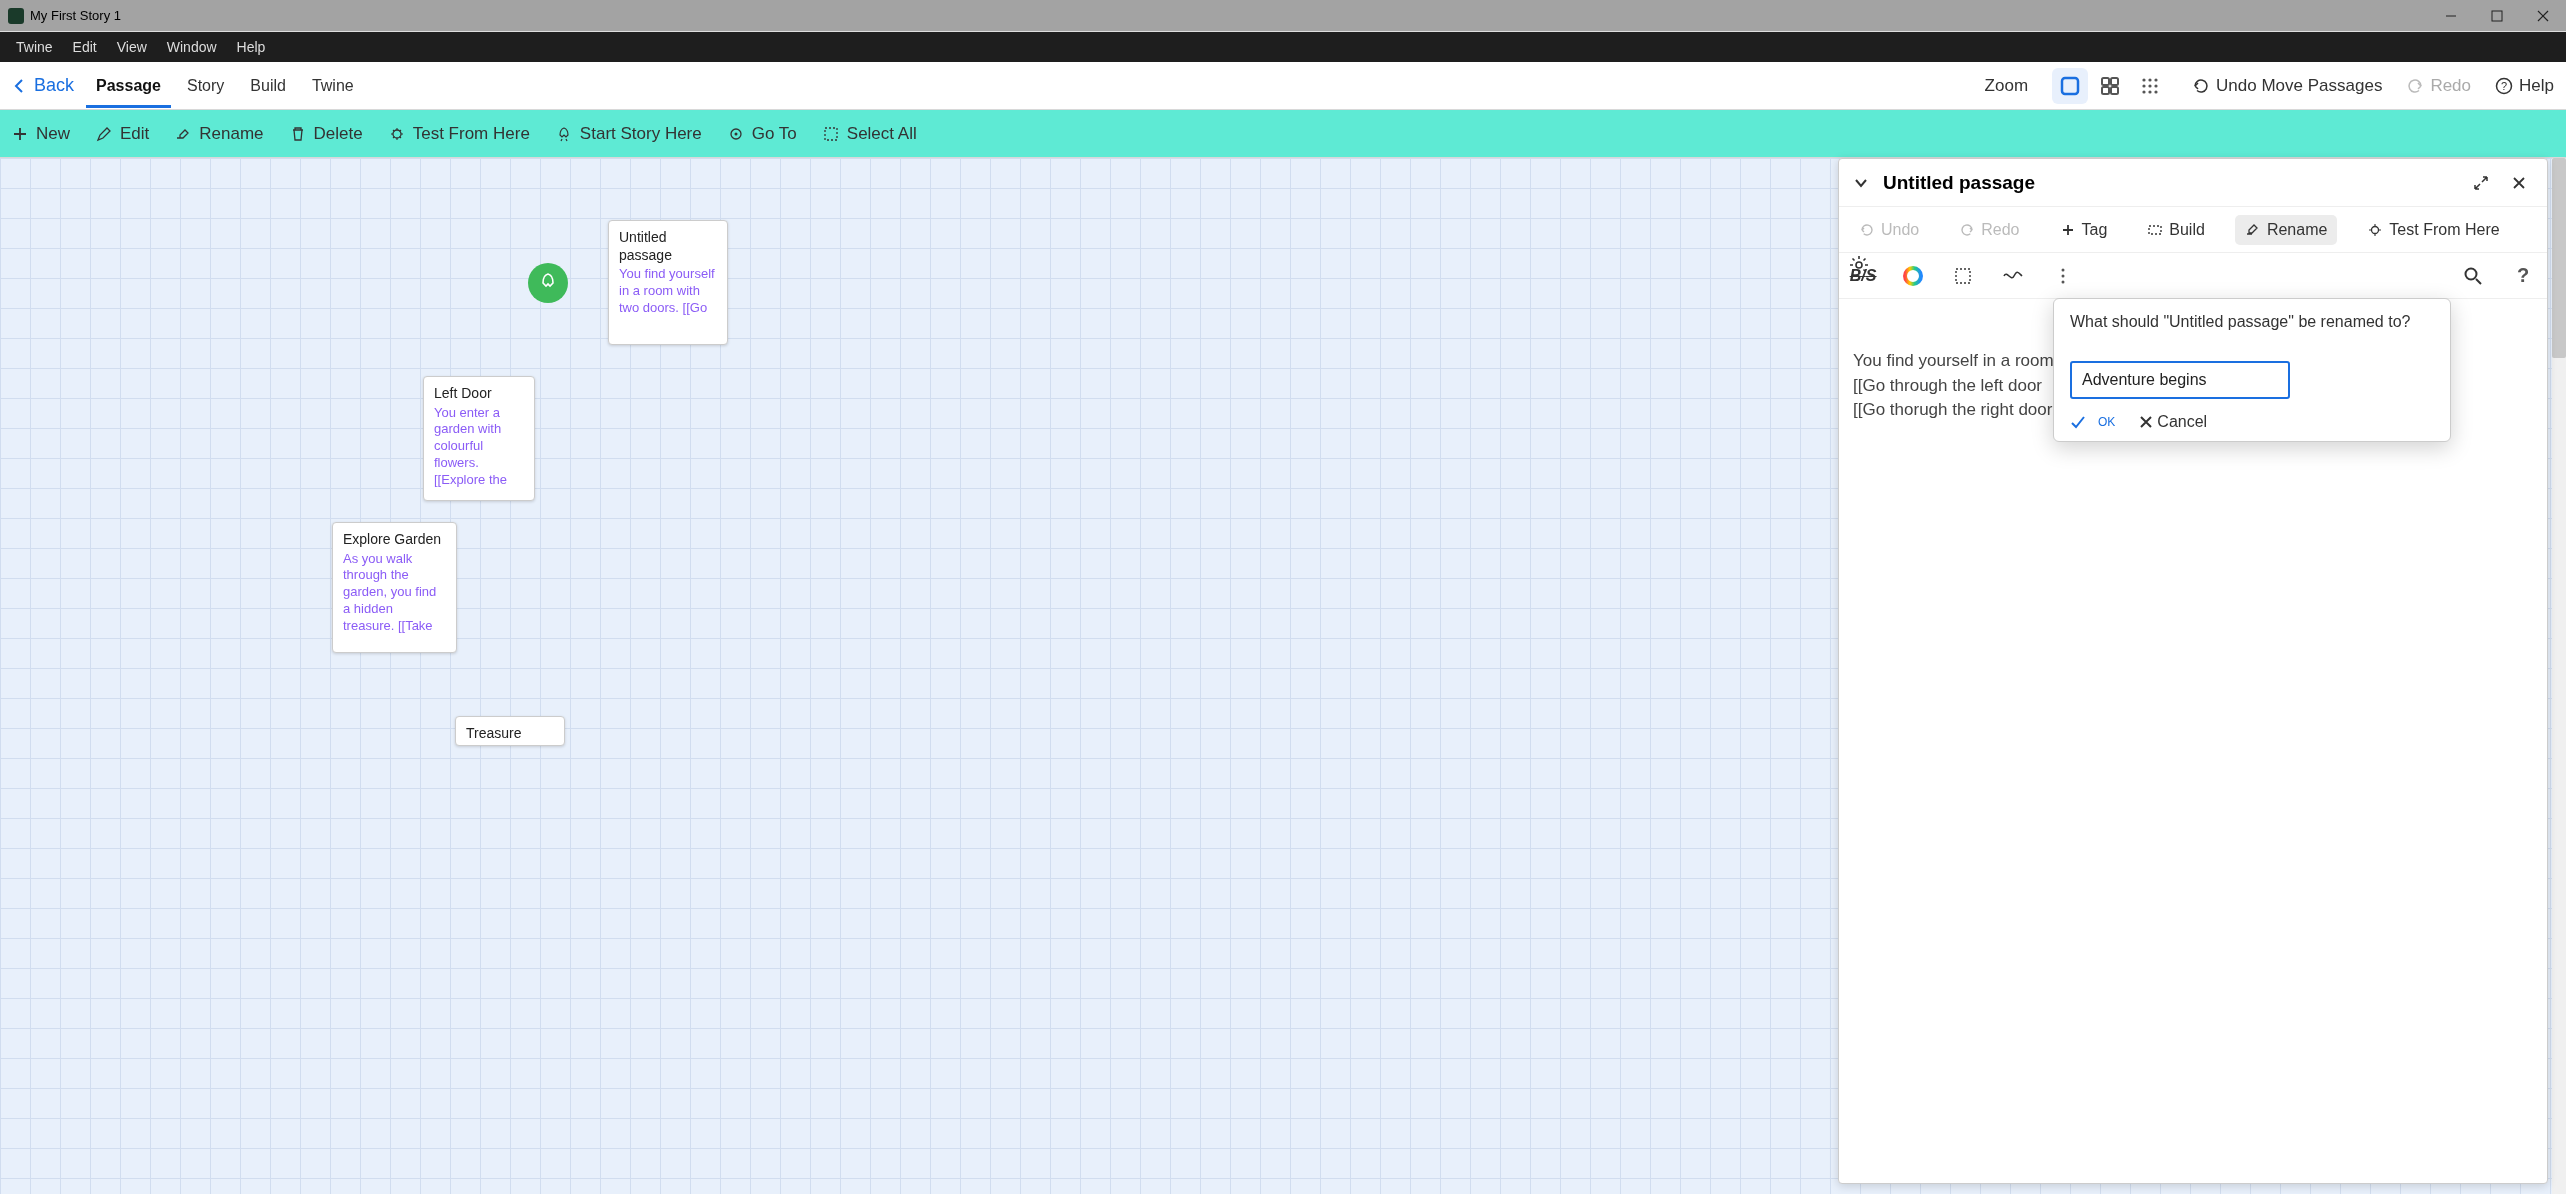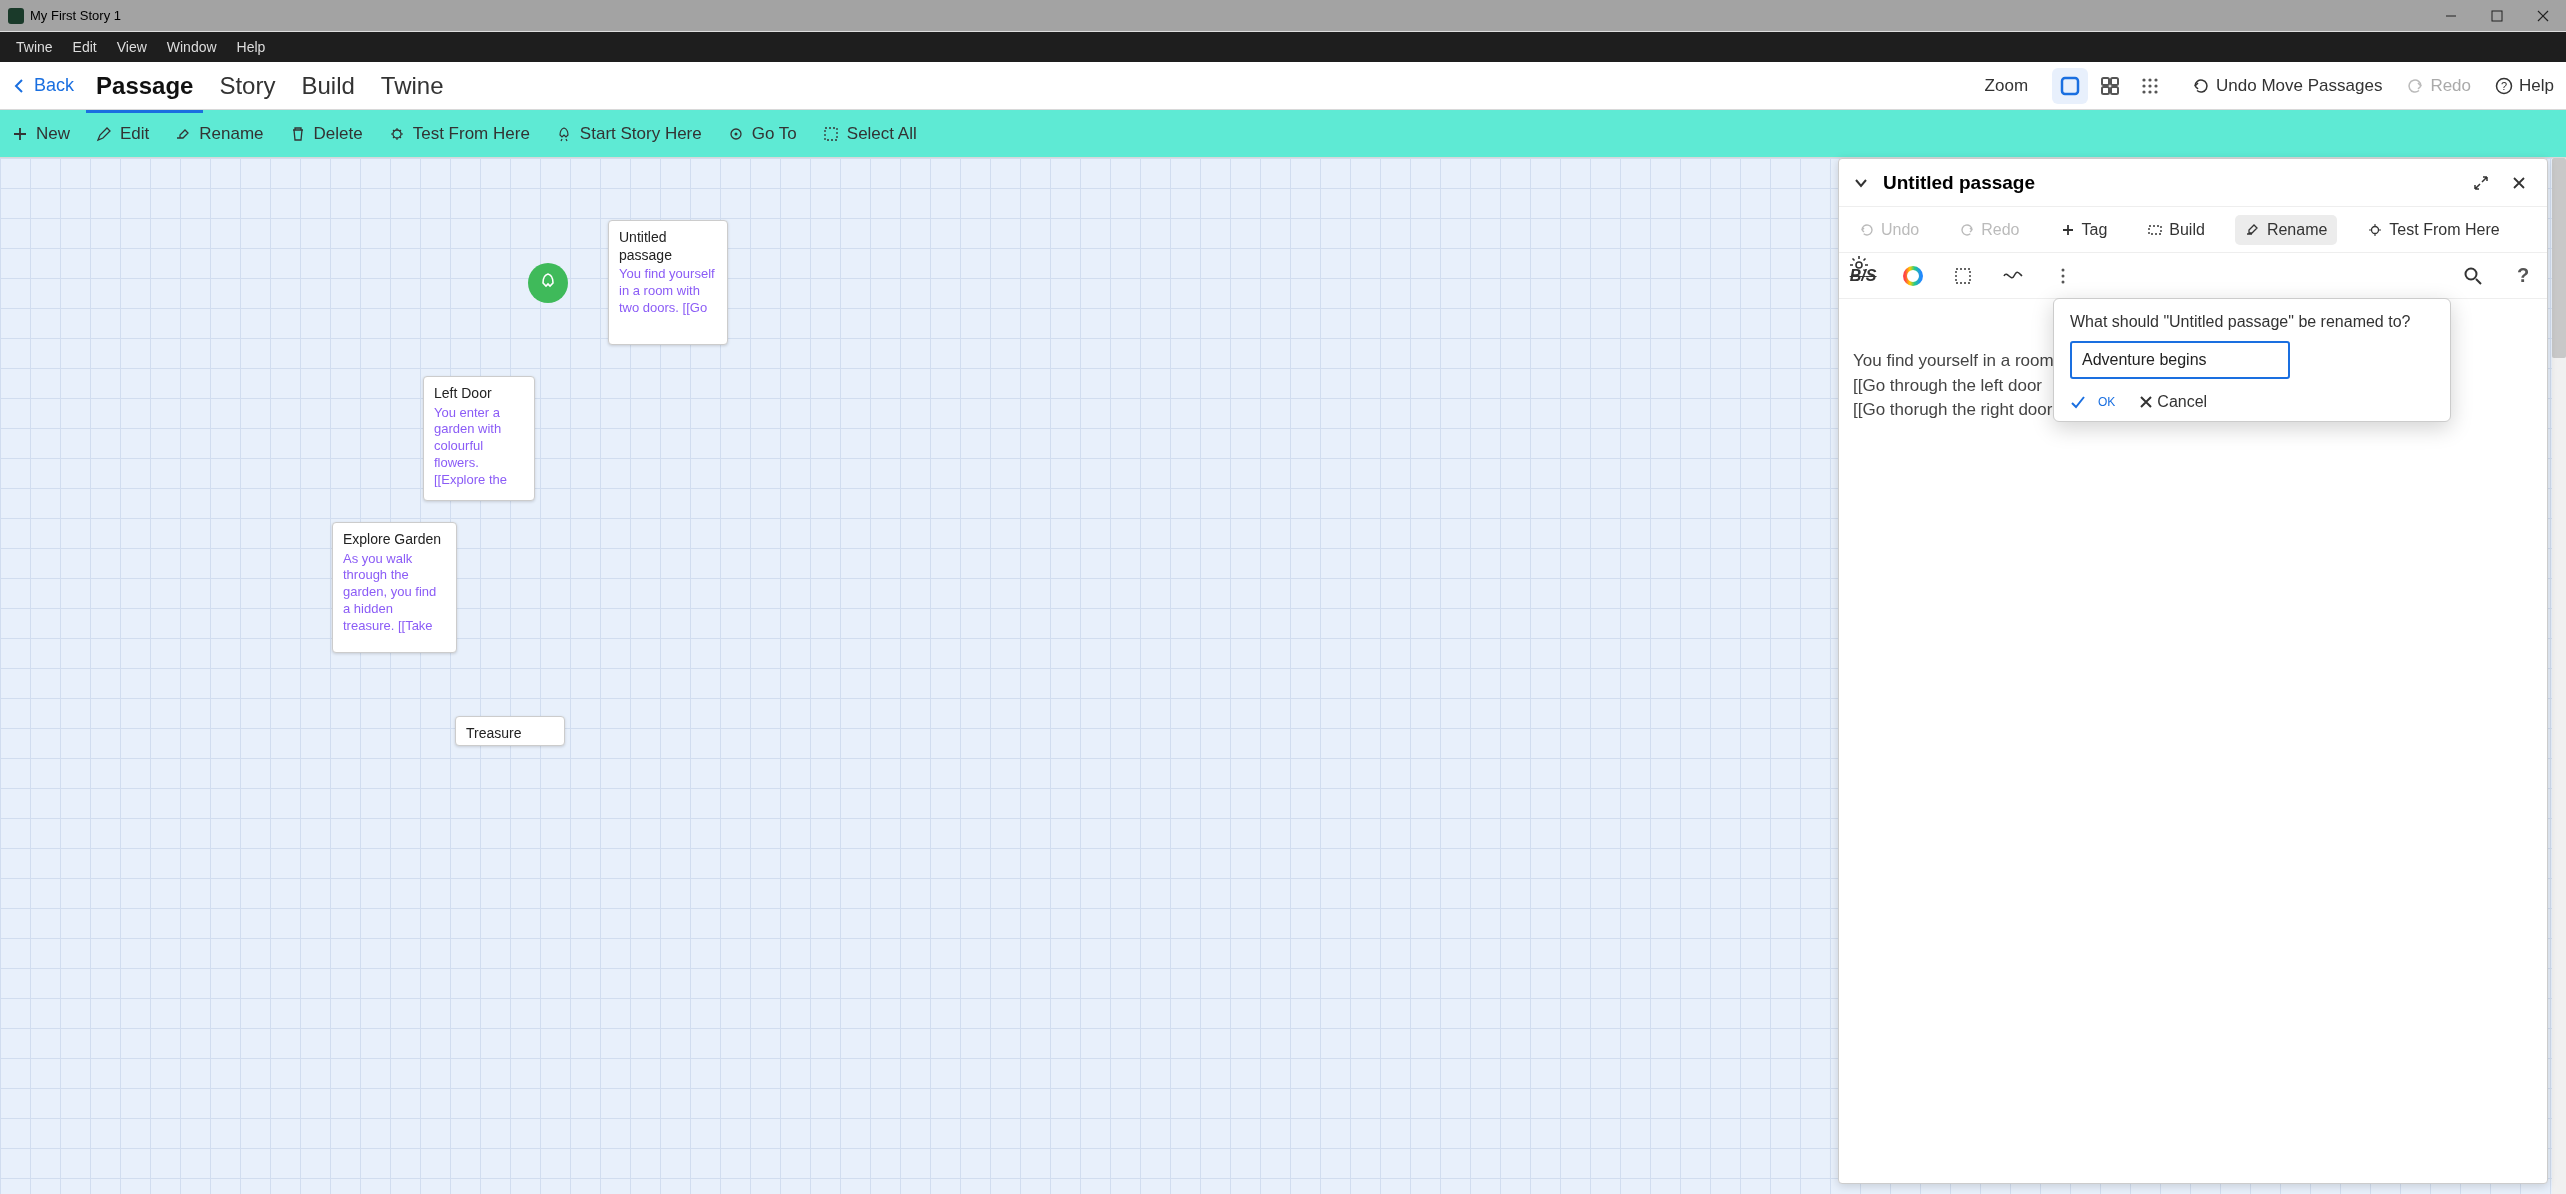--- a/index.html
+++ b/index.html
@@ -14,21 +14,21 @@
 .titlebar .wincontrols svg { width: 12px; height: 12px; }
 
 
 .menubar { height: 30px; background: #1e1e1e; color: #ddd; display: flex; align-items: center; padding: 0 6px; gap: 0; }
 .menubar .mitem { padding: 0 10px; height: 100%; display: flex; align-items: center; font-size: 14px; cursor: pointer; }
 
 
 .tabstrip { height: 48px; background: #fff; display: flex; align-items: center; padding: 0 12px; border-bottom: 1px solid #d8d8d8; position: relative; }
 .tabstrip .left { display: flex; align-items: center; gap: 18px; }
 .tabstrip .back { color: #1a6fe0; display: flex; align-items: center; gap: 6px; font-size: 18px; cursor: pointer; }
-.tabstrip .tab { font-size: 24px; color: #333; padding: 12px 4px; cursor: pointer; }
+.tabstrip .tab { font-size: 16px; color: #333; padding: 12px 4px; cursor: pointer; }
 .tabstrip .tab.active { font-weight: 600; color: #111; position: relative; }
 .tabstrip .tab.active::after { content: ""; position: absolute; bottom: -1px; left: -6px; right: -6px; height: 3px; background: #1a6fe0; }
 .tabstrip .right { position: absolute; right: 12px; display: flex; align-items: center; gap: 24px; }
 .tabstrip .zoomlbl { font-size: 17px; color: #333; }
 .zoomgroup { display: flex; gap: 4px; }
 .zoomgroup .zb { width: 36px; height: 36px; display: flex; align-items: center; justify-content: center; border-radius: 6px; cursor: pointer; }
 .zoomgroup .zb.active { background: #e8f0fc; }
 .actionlink { display: flex; align-items: center; gap: 6px; font-size: 17px; color: #333; cursor: pointer; }
 .actionlink.disabled { color: #aaa; }
 
@@ -63,21 +63,21 @@
 .panel-format .ficon { width: 28px; height: 28px; display: flex; align-items: center; justify-content: center; cursor: pointer; color: #444; }
 .panel-format .spacer { flex: 1; }
 
 .panel-body { padding: 6px 14px; font-size: 17px; color: #222; line-height: 1.45; }
 .panel-body .link { color: #1a6fe0; }
 .panel-body .plain { color: #444; }
 
 
 .popover { position: absolute; top: 298px; right: 115px; width: 398px; background: #fff; border: 1px solid #ccc; border-radius: 6px; box-shadow: 0 6px 22px rgba(0,0,0,.18); padding: 14px 16px 10px; z-index: 50; }
 .popover .pq { font-size: 16px; color: #333; margin-bottom: 10px; }
-.popover input { width: 220px; border: 2px solid #1a6fe0; border-radius: 3px; padding: 8px 10px; font-size: 16px; outline: none; color: #222; }
+.popover input { width: 220px; border: 2px solid #1a6fe0; border-radius: 3px; padding: 8px 10px; font-size: 16px; outline: none; color: #222; margin-top: 20px; }
 .popover .pactions { display: flex; gap: 24px; margin-top: 14px; align-items: center; }
 .popover .ok { color: #1a6fe0; display: flex; align-items: center; gap: 12px; font-size: 12px; cursor: pointer; }
 .popover .cancel { color: #333; display: flex; align-items: center; gap: 4px; font-size: 16px; cursor: pointer; }
 
 
 .vsb { position: absolute; right: 0; top: 158px; bottom: 0; width: 14px; background: #f0f0f0; }
 .vsb .thumb { position: absolute; top: 0; width: 100%; height: 200px; background: #c8c8c8; border-radius: 2px; }
 
 
 .arrows { position: absolute; inset: 0; pointer-events: none; }

